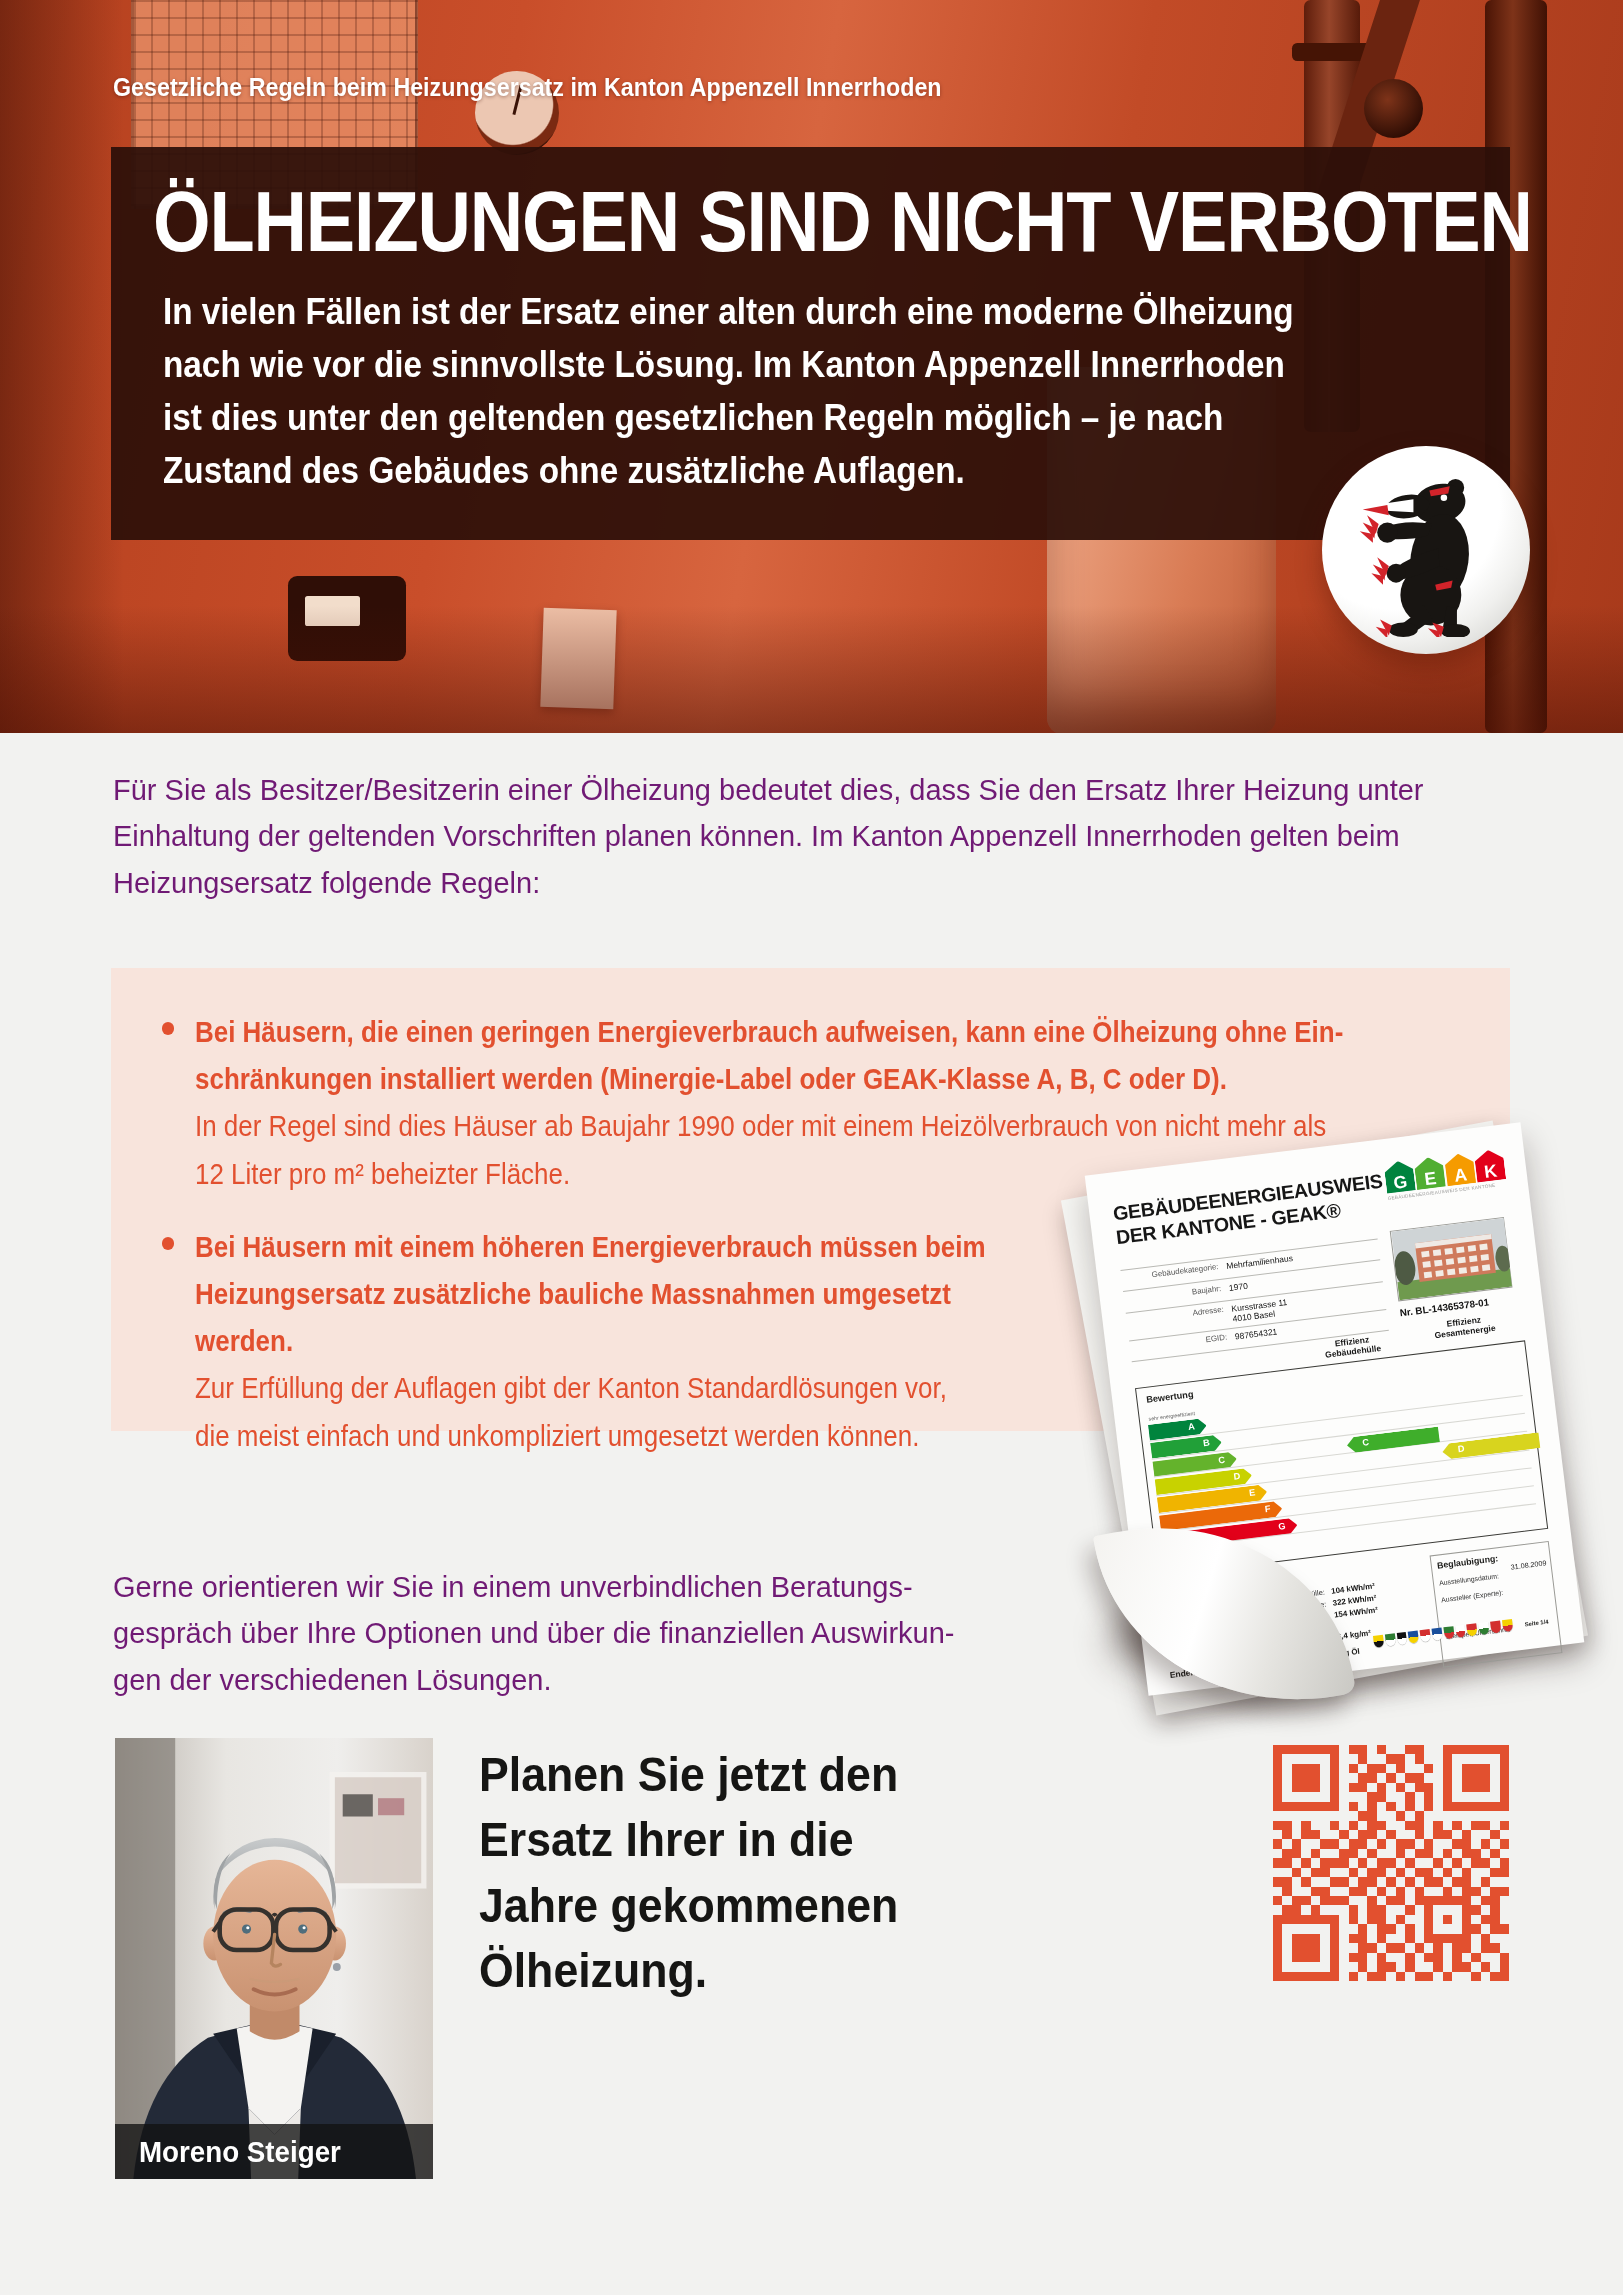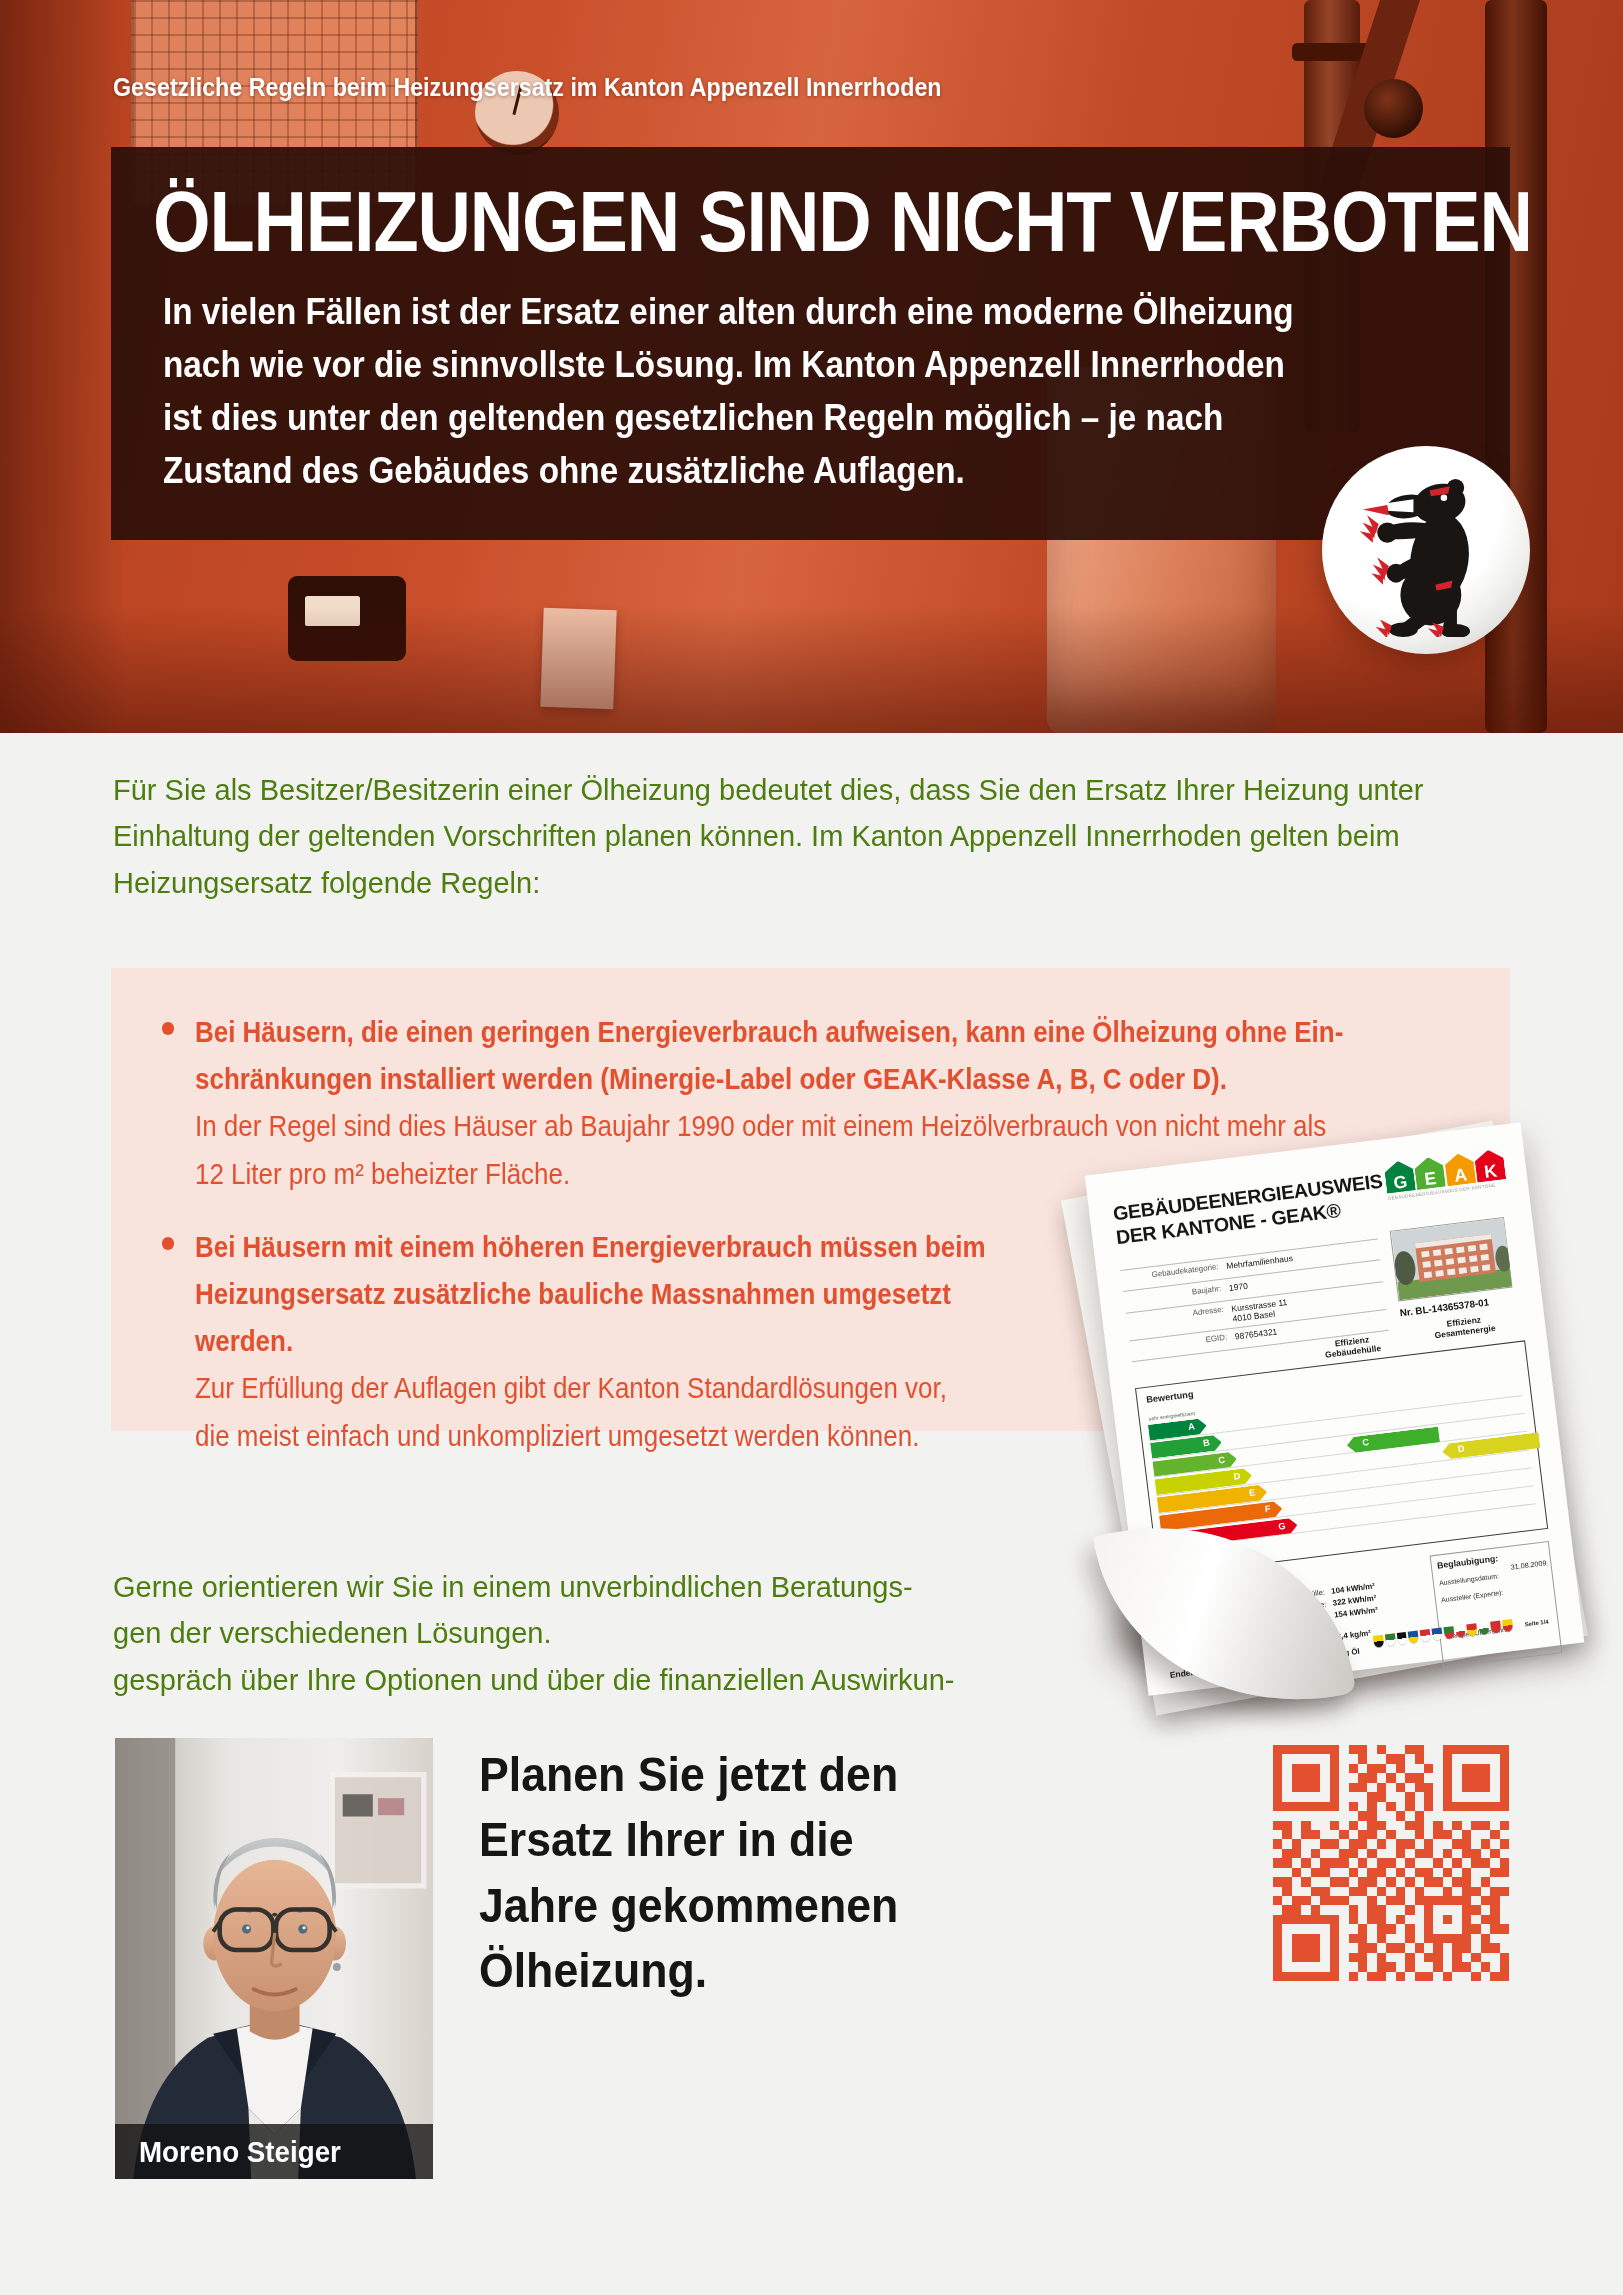--- a/index.html
+++ b/index.html
@@ -48,21 +48,21 @@
   .hero-par .ln{font-size:37px;line-height:1.43;font-weight:bold;color:#fff;
         transform:scaleX(.9);transform-origin:left center;}
 
   .bear-badge{position:absolute;left:1322px;top:446px;width:208px;height:208px;border-radius:50%;
         background:radial-gradient(circle at 35% 28%,#ffffff 0 52%,#f0f0ee 68%,#cfcfcb 92%,#bdbdb9 100%);
         box-shadow:0 11.8px 26px rgba(70,15,2,.35);}
   .bear-badge svg{position:absolute;left:23.6px;top:17px;}
 
   
   .intro{left:113px;top:767px;}
-  .intro .ln,.outro .ln{font-size:29px;line-height:1.6;color:#4d7c0f;}
+  .intro .ln,.outro .ln{font-size:29px;line-height:1.6;color:#701a75;}
   .outro{left:113px;top:1564px;}
 
   
   .pinkbox{left:111px;top:968px;width:1399px;height:463px;background:#F8E4DC;box-sizing:border-box;
         padding:40px 52px 0 84px;}
   .bullet{position:relative;}
   .bullet + .bullet{margin-top:26px;}
   .bullet::before{content:"";position:absolute;left:-33px;top:14.4px;width:12.4px;height:12.4px;border-radius:50%;background:#E2502F;}
   .bullet .ln{font-size:29.5px;line-height:1.6;color:#E2502F;transform:scaleX(.88);transform-origin:left center;}
   .bullet .b .ln{font-weight:bold;}
@@ -438,22 +438,22 @@
           <div class="shield" style="background: linear-gradient(rgb(245, 209, 0) 50%, rgb(211, 47, 47) 50%); box-shadow: rgba(0, 0, 0, 0.3) 0px 0.7px 0.7px;"></div>
         </div>
       <div class="g-seite">Seite 1/4</div>
 
       <div class="curl"></div>
     </div>
   </div>
 
   <div class="abs outro">
       <div class="ln">Gerne orientieren wir Sie in einem unverbindlichen Beratungs-</div>
+      <div class="ln">gespräch über Ihre Optionen und über die finanziellen Auswirkun-</div>
       <div class="ln">gen der verschiedenen Lösungen.</div>
-      <div class="ln">gespräch über Ihre Optionen und über die finanziellen Auswirkun-</div>
     </div>
 
   <div class="abs cta-head">
       <div class="ln">Planen Sie jetzt den</div>
       <div class="ln">Ersatz Ihrer in die</div>
       <div class="ln">Jahre gekommenen</div>
       <div class="ln">Ölheizung.</div>
     </div>
 
   <div class="abs portrait">

